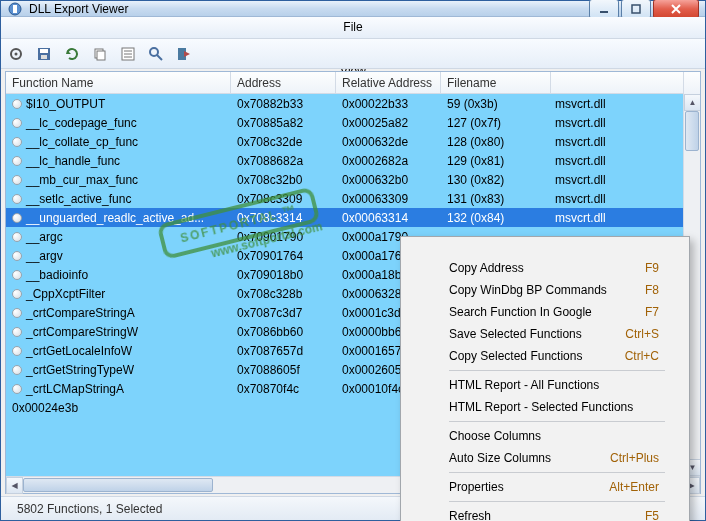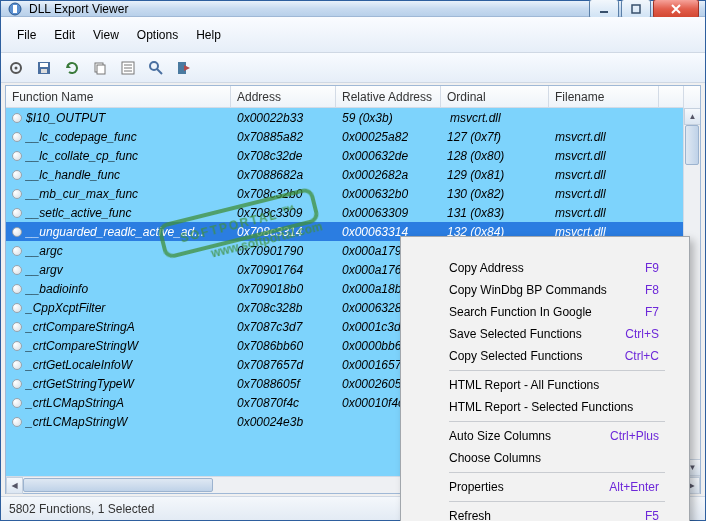--- a/index.html
+++ b/index.html
@@ -5,21 +5,21 @@
 * { margin: 0; padding: 0; box-sizing: border-box; font-family: "Segoe UI", Tahoma, sans-serif; font-size: 12px; }
 body { background: #fff; overflow: hidden; }
 .window { width: 706px; height: 521px; border: 1px solid #2e5f9e; background: #f0f0f0; display: flex; flex-direction: column; }
 .titlebar { height: 16px; background: linear-gradient(#e8f1fb, #c8dbf0 50%, #b8d0ea); display: flex; align-items: center; padding: 0 6px; border-bottom: 1px solid #9fb8d6; justify-content: space-between; }
 .titlebar .app-icon { width: 16px; height: 16px; margin-right: 6px; }
 .titlebar .title { flex: 1; color: #000; }
 .winbtns { display: flex; gap: 0; }
 .winbtn { width: 30px; height: 20px; border: 1px solid #5a7fa8; border-radius: 3px; margin-left: 2px; background: linear-gradient(#f2f7fc,#cfe2f4); display: flex; align-items: center; justify-content: center; cursor: default; }
 .winbtn.close { width: 46px; background: linear-gradient(#f6a29a,#e25e4c 50%,#d1452f); border-color: #a03225; }
 .winbtn svg { display: block; }
-.menubar { height: 36px; background: linear-gradient(#fafcff,#e6eef8); border-bottom: 1px solid #cfd8e4; display: flex; align-items: center; padding: 0 8px; gap: 2px; }
+.menubar { height: 22px; background: linear-gradient(#fafcff,#e6eef8); border-bottom: 1px solid #cfd8e4; display: flex; align-items: center; padding: 0 8px; gap: 2px; flex-direction: column; }
 .menubar .mitem { padding: 3px 8px; cursor: default; }
 .toolbar { height: 30px; background: linear-gradient(#f8fbff,#e6eef8); border-bottom: 1px solid #cfd8e4; display: flex; align-items: center; padding: 0 6px; gap: 10px; }
 .tbtn { width: 18px; height: 18px; cursor: default; display:flex; align-items:center; justify-content:center; }
 .content { flex: 1; display: flex; flex-direction: column; border: 1px solid #9fb8d6; margin: 2px 4px; background: #7dd3fc; min-height: 0; }
 .header-row { display: flex; background: linear-gradient(#fdfefe,#eef3f9); border-bottom: 1px solid #d3dbe6; height: 22px; align-items: stretch; position: relative; padding-right: 17px;}
 .hcell { border-right: 1px solid #d3dbe6; padding: 3px 6px; display:flex; align-items:center; color: #333; overflow:hidden; white-space:nowrap; cursor:default;}
 .cols { min-width: 0; }
 .col-fn { width: 225px; }
 .col-addr { width: 105px; }
 .col-rel { width: 105px; }
@@ -33,31 +33,31 @@
 .dot { width: 10px; height: 10px; border: 1px solid #9aa4ad; border-radius: 50%; background: radial-gradient(circle at 30% 30%, #fff, #d6dde4); flex-shrink:0; }
 .hscroll { height: 17px; background: #eef0f3; border-top: 1px solid #d3dbe6; position:relative; padding-right:17px;}
 .hscroll .thumb { position:absolute; left:17px; top:1px; height:14px; width:190px; background:linear-gradient(#dfe8f3,#bfd2e8); border:1px solid #9cb3cf; border-radius:2px;}
 .hscroll .arrow-l, .hscroll .arrow-r { position:absolute; top:0; width:17px; height:17px; background:linear-gradient(#f5f8fc,#dce6f2); border:1px solid #c5d0de; display:flex; align-items:center; justify-content:center; font-size:8px; color:#556;}
 .hscroll .arrow-l{left:0;} .hscroll .arrow-r{right:0;}
 .vscroll-corner { position:absolute; right:0; top:0; width:17px; height:22px; background: linear-gradient(#fdfefe,#eef3f9); border-left:1px solid #d3dbe6;}
 .vscroll { position:absolute; right:0; top:0; bottom:0; width:17px; background:#eef0f3; border-left:1px solid #d3dbe6;}
 .vscroll .vthumb{ position:absolute; left:1px; top:17px; width:14px; height:40px; background:linear-gradient(90deg,#dfe8f3,#bfd2e8); border:1px solid #9cb3cf; border-radius:2px;}
 .vscroll .varr { position:absolute; left:0; width:17px; height:17px; background:linear-gradient(#f5f8fc,#dce6f2); border:1px solid #c5d0de; display:flex; align-items:center; justify-content:center; font-size:8px; color:#556;}
 .vscroll .va-t{top:0;} .vscroll .va-b{bottom:0;}
-.status { height: 24px; background: linear-gradient(#f4f7fb,#e3ebf4); border-top:1px solid #cfd8e4; display:flex; align-items:center; padding: 0 8px; color:#333; }
+.status { height: 24px; background: linear-gradient(#f4f7fb,#e3ebf4); border-top:1px solid #cfd8e4; display:flex; align-items:center; padding: 0 16px; color:#333; }
 .context-menu { position:absolute; left:400px; top:236px; width:290px; background:#f2f2f2; border:1px solid #a2a7ad; box-shadow: 4px 4px 8px rgba(0,0,0,0.25); padding: 20px; z-index: 100; }
 .context-menu .ci { height: 22px; display:flex; align-items:center; padding: 0 10px 0 28px; cursor:default; color:#000; }
 .context-menu .ci .lbl { flex:1; }
-.context-menu .ci .sc { color:#6d28d9; }
+.context-menu .ci .sc { color:#a16207; }
 .context-menu .sep { height:1px; background:#c9ccd1; margin:3px 4px 3px 28px; }
 .watermark { position:absolute; left:160px; top:205px; transform:rotate(-14deg); pointer-events:none; z-index:90; opacity:0.75; font-family: Arial, sans-serif;}
 .watermark .wm-box { border:4px solid #3f8f3d; border-radius:10px; padding: 6px 16px; color:#3f8f3d; font-weight:900; font-size:42px; letter-spacing:2px; display:flex; align-items:baseline;}
 .watermark .wm-tm { font-size:14px; margin-left:4px; }
 .watermark .wm-sub { color:#3f8f3d; font-size:12px; font-weight:700; text-align:right; margin-top:-2px;}
-.tbody-inner { padding-right: 17px; font-style: italic; }
+.tbody-inner { padding-right: 17px; }
 </style>
 </head>
 <body>
 
 <div class="window">
   <div class="titlebar">
     <span class="app-icon">
       <svg width="16" height="16">
           <circle cx="8" cy="8" r="6" fill="#5a8fd0" stroke="#2c5a92"></circle>
           <rect x="6" y="4" width="4" height="8" fill="#fff"></rect>
@@ -137,31 +137,31 @@
           <path d="M8 5 L14 8 L8 11 Z" fill="#b04a4a"></path>
         </svg>
       </span>
   </div>
 
   <div class="content">
     <div class="header-row">
       <div class="hcell cols col-fn">Function Name</div>
       <div class="hcell cols col-addr">Address</div>
       <div class="hcell cols col-rel">Relative Address</div>
-      <div class="hcell cols col-ord">Ordinal</div>
       <div class="hcell cols col-file">Filename</div>
       <div class="vscroll-corner"></div>
     </div>
     <div class="tbody" style="position:relative;">
       <div class="tbody-inner" id="rows-container">
           <div class="row">
             <div class="cell col-fn">
               <span class="dot"></span>
               <span>$I10_OUTPUT</span>
             </div>
+            <div class="cell col-addr">0x70882b33</div>
             <div class="cell col-rel">0x00022b33</div>
             <div class="cell col-ord">59 (0x3b)</div>
             <div class="cell col-file">msvcrt.dll</div>
           </div>
           <div class="row">
             <div class="cell col-fn">
               <span class="dot"></span>
               <span>__lc_codepage_func</span>
             </div>
             <div class="cell col-addr">0x70885a82</div>
@@ -303,24 +303,20 @@
             <div class="cell col-fn">
               <span class="dot"></span>
               <span>_crtLCMapStringA</span>
             </div>
             <div class="cell col-addr">0x70870f4c</div>
             <div class="cell col-rel">0x00010f4c</div>
             <div class="cell col-ord"></div>
             <div class="cell col-file"></div>
           </div>
           <div class="row">
-            <div class="cell col-fn">
-              <span class="dot"></span>
-              <span>_crtLCMapStringW</span>
-            </div>
             <div class="cell col-rel">0x00024e3b</div>
             <div class="cell col-ord"></div>
             <div class="cell col-file"></div>
           </div>
         </div>
       <div class="vscroll">
         <div class="varr va-t">▲</div>
         <div class="vthumb"></div>
         <div class="varr va-b">▼</div>
       </div>
@@ -370,27 +366,27 @@
     <div class="ci">
       <span class="lbl">HTML Report - All Functions</span>
       <span class="sc"></span>
     </div>
     <div class="ci">
       <span class="lbl">HTML Report - Selected Functions</span>
       <span class="sc"></span>
     </div>
     <div class="sep"></div>
     <div class="ci">
+      <span class="lbl">Choose Columns</span>
+      <span class="sc"></span>
+    </div>
+    <div class="ci">
       <span class="lbl">Auto Size Columns</span>
       <span class="sc">Ctrl+Plus</span>
     </div>
-    <div class="ci">
-      <span class="lbl">Choose Columns</span>
-      <span class="sc"></span>
-    </div>
     <div class="sep"></div>
     <div class="ci">
       <span class="lbl">Properties</span>
       <span class="sc">Alt+Enter</span>
     </div>
     <div class="sep"></div>
     <div class="ci">
       <span class="lbl">Refresh</span>
       <span class="sc">F5</span>
     </div>

